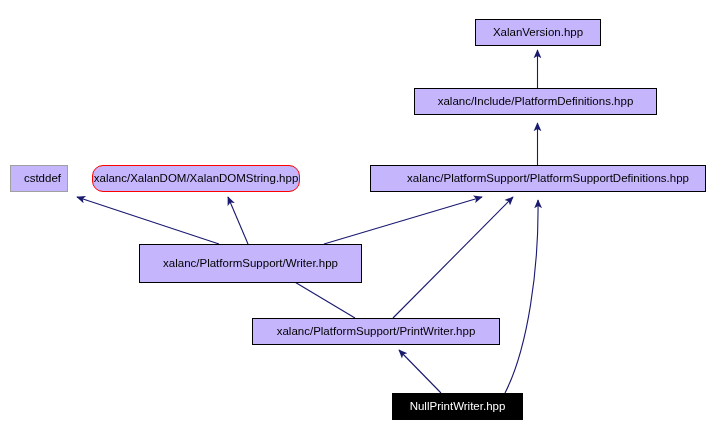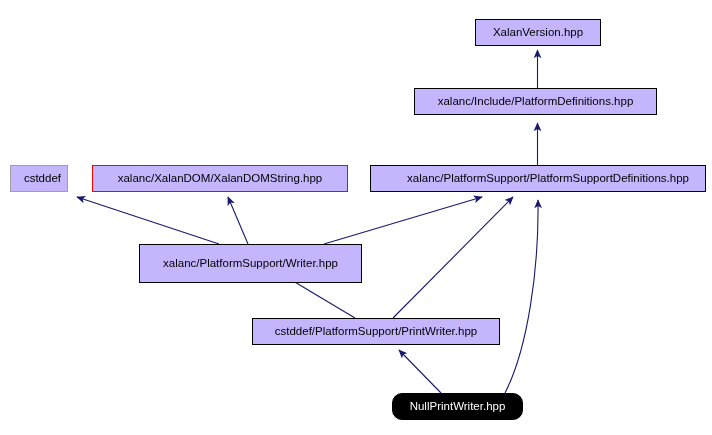--- a/index.html
+++ b/index.html
@@ -95,33 +95,33 @@
   </div>
 
   <div class="node" style="left:414px; top:88px; width:243px; height:27px;">
     <span class="label">xalanc/Include/PlatformDefinitions.hpp</span>
   </div>
 
   <div class="node gray-border" style="left:10px; top:165px; width:58px; height:27px;justify-content:flex-end;">
     <span class="label">cstddef</span>
   </div>
 
-  <div class="node red-border" style="left:92px; top:165px; width:256px; height:27px;">
+  <div class="node red-border" style="left:92px; top:165px; width:208px; height:27px;border-radius:11px;">
     <span class="label">xalanc/XalanDOM/XalanDOMString.hpp</span>
   </div>
 
   <div class="node" style="left:370px; top:165px; width:336px; height:27px;padding-left:20px;">
     <span class="label">xalanc/PlatformSupport/PlatformSupportDefinitions.hpp</span>
   </div>
 
   <div class="node" style="left:139px; top:244px; width:223px; height:39px;">
     <span class="label">xalanc/PlatformSupport/Writer.hpp</span>
   </div>
 
   <div class="node" style="left:252px; top:318px; width:248px; height:27px;">
-    <span class="label">cstddef/PlatformSupport/PrintWriter.hpp</span>
+    <span class="label">xalanc/PlatformSupport/PrintWriter.hpp</span>
   </div>
 
-  <div class="node current" style="left:392px; top:393px; width:131px; height:27px;border-radius:10px;">
+  <div class="node current" style="left:392px; top:393px; width:131px; height:27px;">
     <span class="label">NullPrintWriter.hpp</span>
   </div>
 
 </div>
 
 </body></html>

